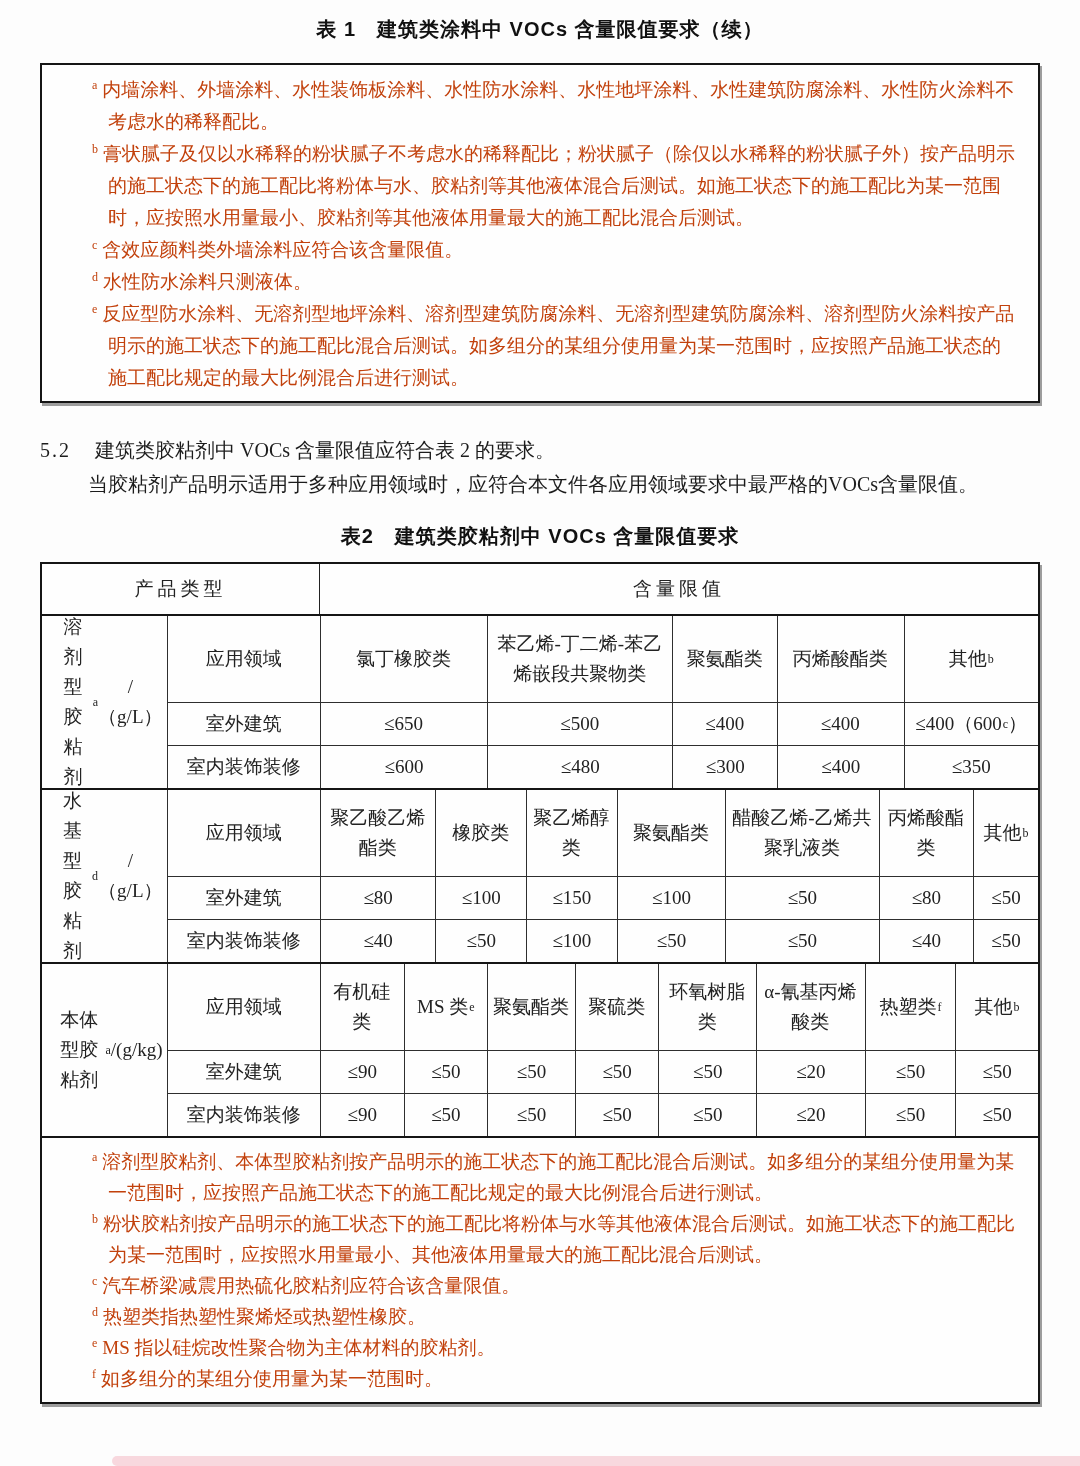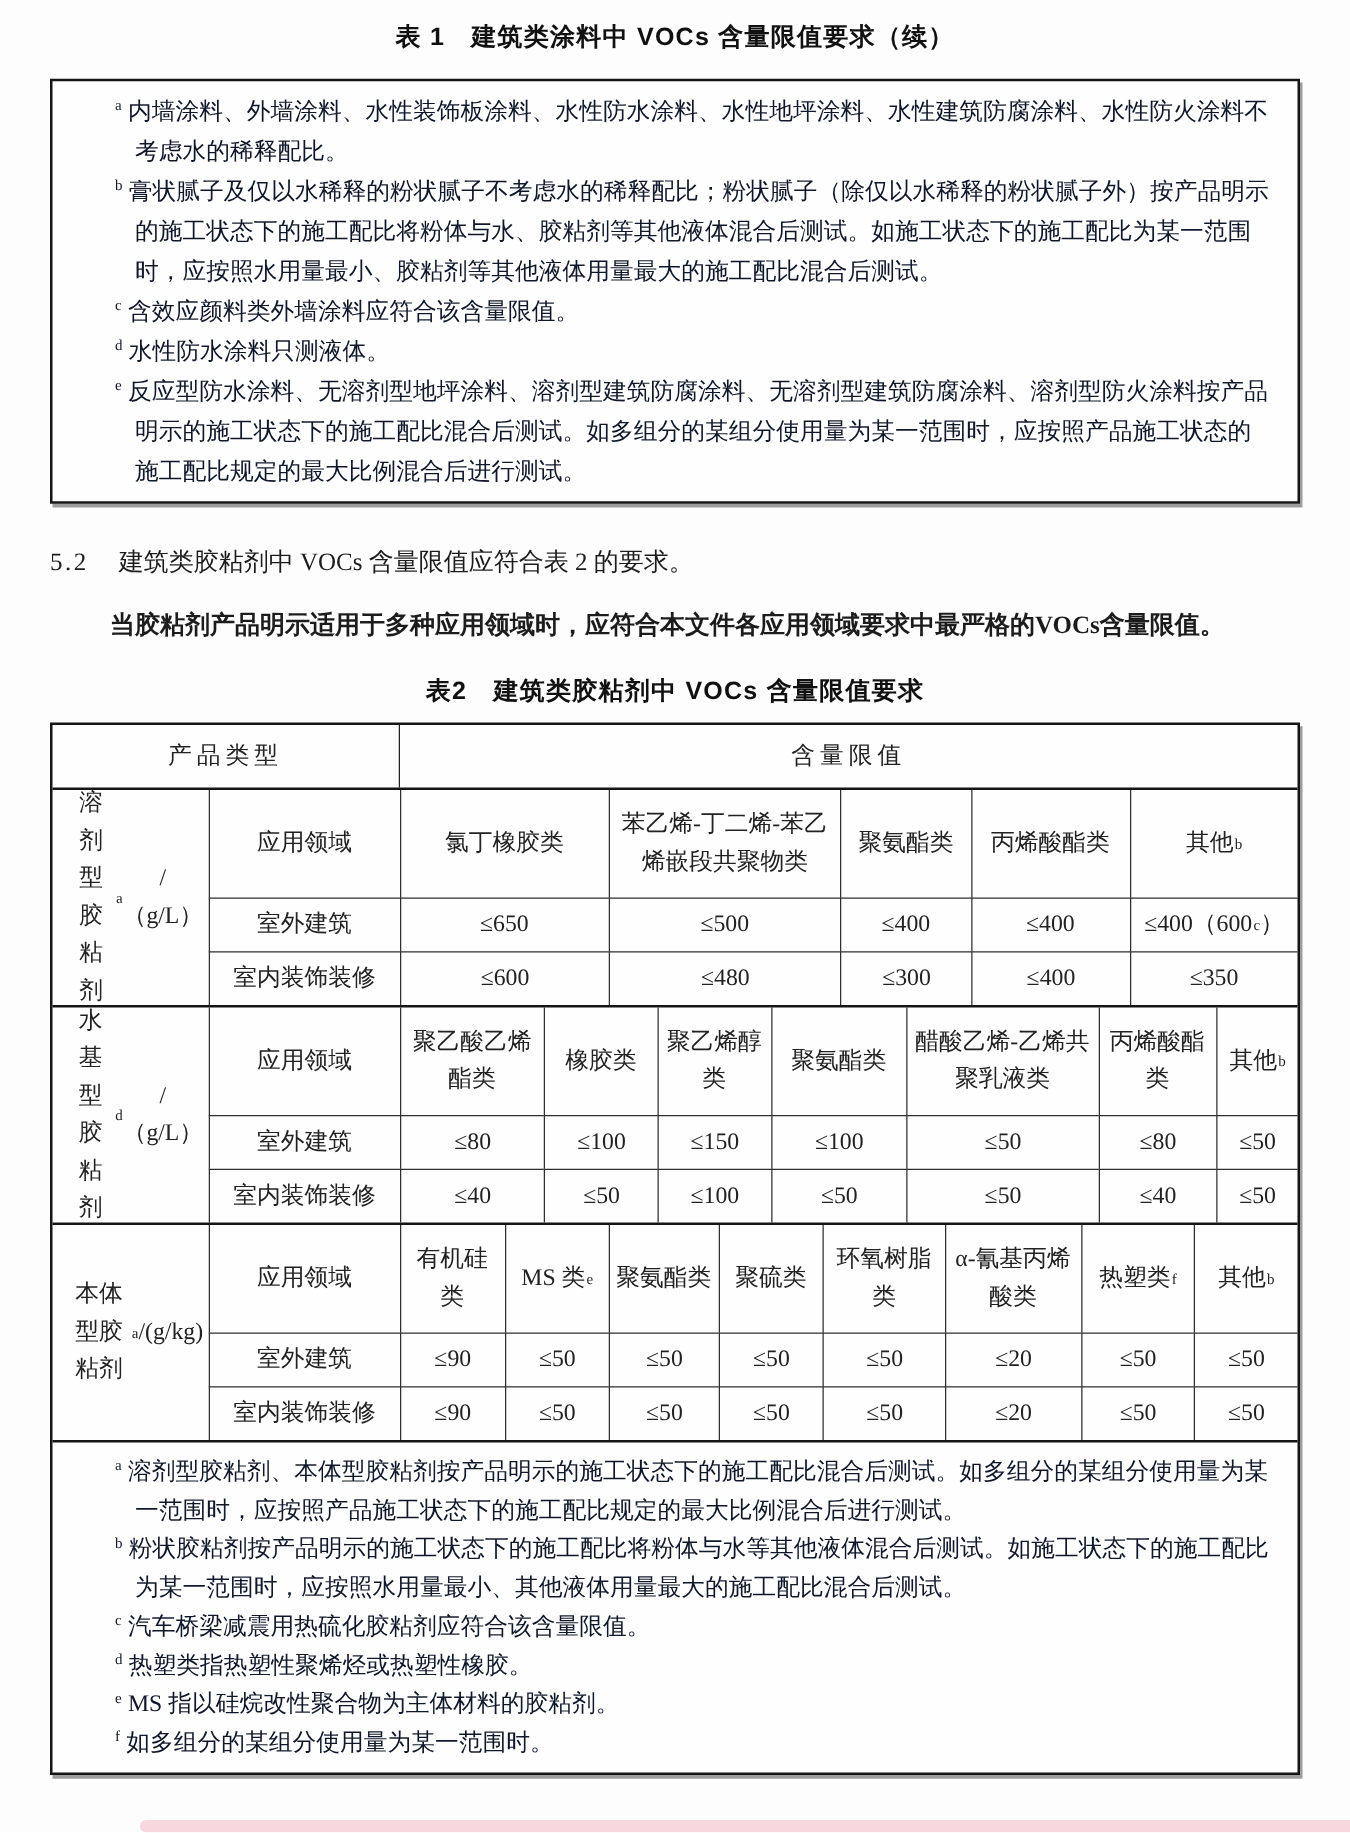--- a/index.html
+++ b/index.html
@@ -5,26 +5,26 @@
   html,body{margin:0;padding:0;background:#ffffff;}
   .page{position:relative;width:1080px;height:1466px;background:#fdfdfd;color:#1c1c1c;
         font-family:"Liberation Serif","DejaVu Serif",serif;overflow:hidden;}
   .t-title{text-align:center;font-family:"Liberation Sans","DejaVu Sans",sans-serif;
            font-weight:700;font-size:20px;letter-spacing:1px;color:#111;}
   #title1{padding-top:16px;}
   
   .notes-box{margin:20px 40px 0 40px;border:2px solid #151515;
              box-shadow:2px 3px 0 rgba(40,40,40,.45);
              padding:9px 22px 7px 50px;background:#fefefe;}
-  .note{font-size:19px;line-height:32px;padding-left:16px;text-indent:-16px;color:#0f172a;}
+  .note{font-size:19px;line-height:32px;padding-left:16px;text-indent:-16px;color:#c2410c;}
   .note sup{font-size:12px;line-height:0;margin-right:5px;}
   
-  .clause{margin:30px 26px 16px 40px;font-size:20px;line-height:34px;}
+  .clause{margin:30px 26px 0 40px;font-size:20px;line-height:34px;}
   .clause .num{letter-spacing:2px;margin-right:24px;}
-  .para2{margin:0 26px 0 88px;font-size:20px;line-height:34px;font-weight:bold;}
+  .para2{margin:0 26px 0 88px;font-size:20px;line-height:34px;}
   
   .tbl{margin:12px 40px 0 40px;border:2.5px solid #151515;background:#fefefe;
        box-shadow:2px 3px 0 rgba(40,40,40,.45);}
   .grow{display:grid;}
   .c{display:flex;align-items:center;justify-content:center;text-align:center;
      font-size:19px;line-height:30px;padding:2px 4px;box-sizing:border-box;color:#222;}
   .c sup{font-size:12px;line-height:0;margin-left:1px;}
   .thead{grid-template-columns:27.9% 72.1%;height:50px;}
   .thead .c{letter-spacing:4px;}
   .thead .c:first-child{border-right:1.5px solid #222;}

